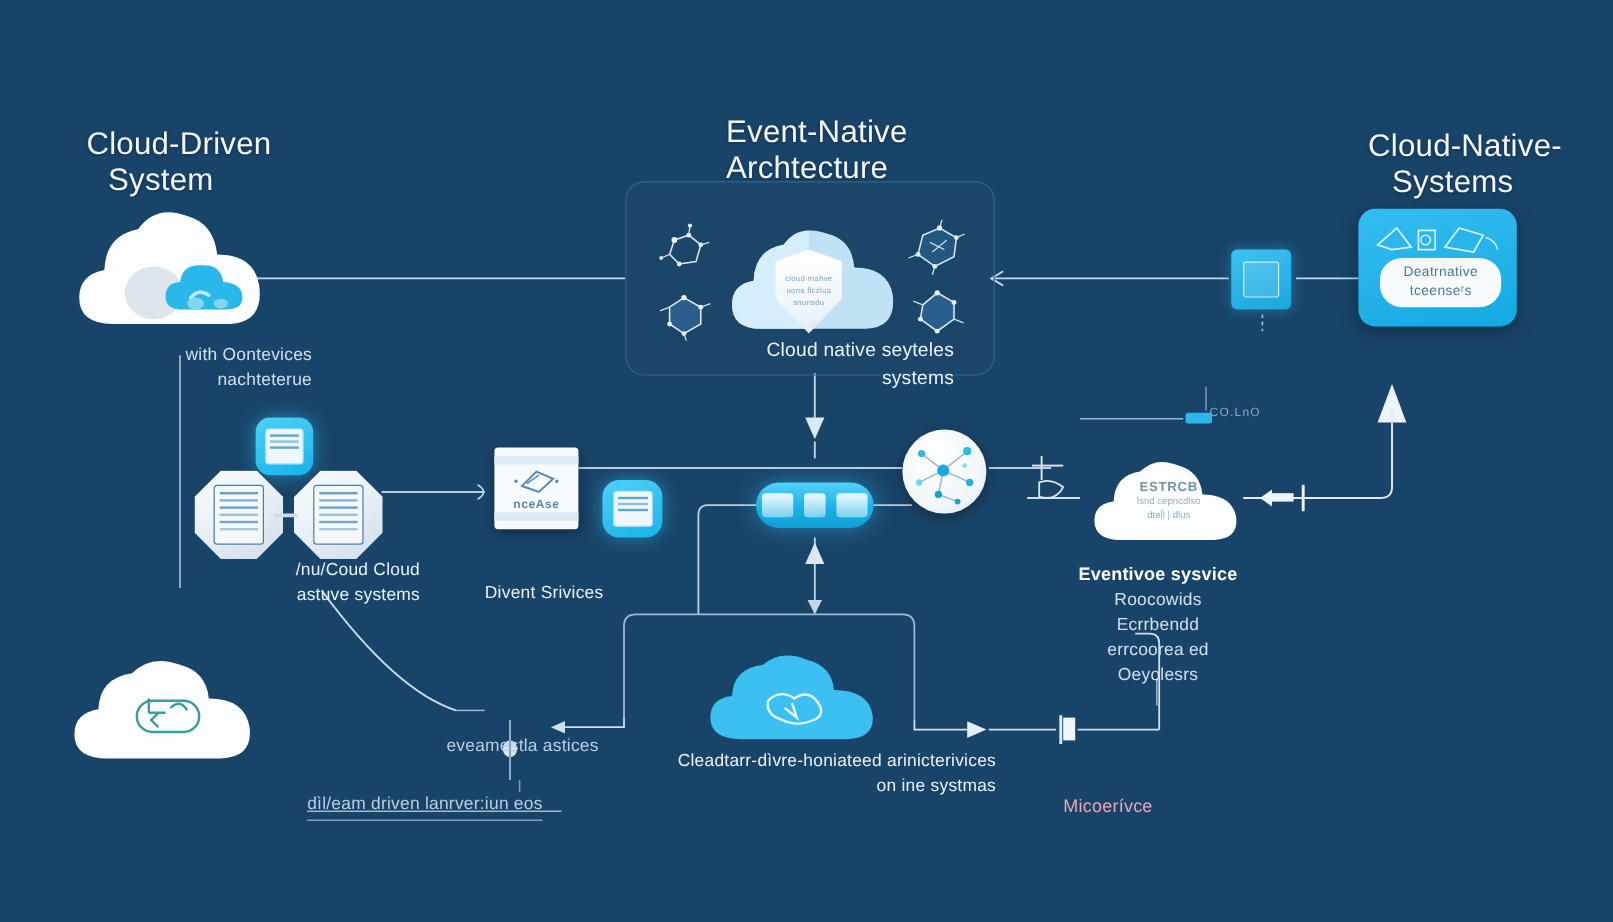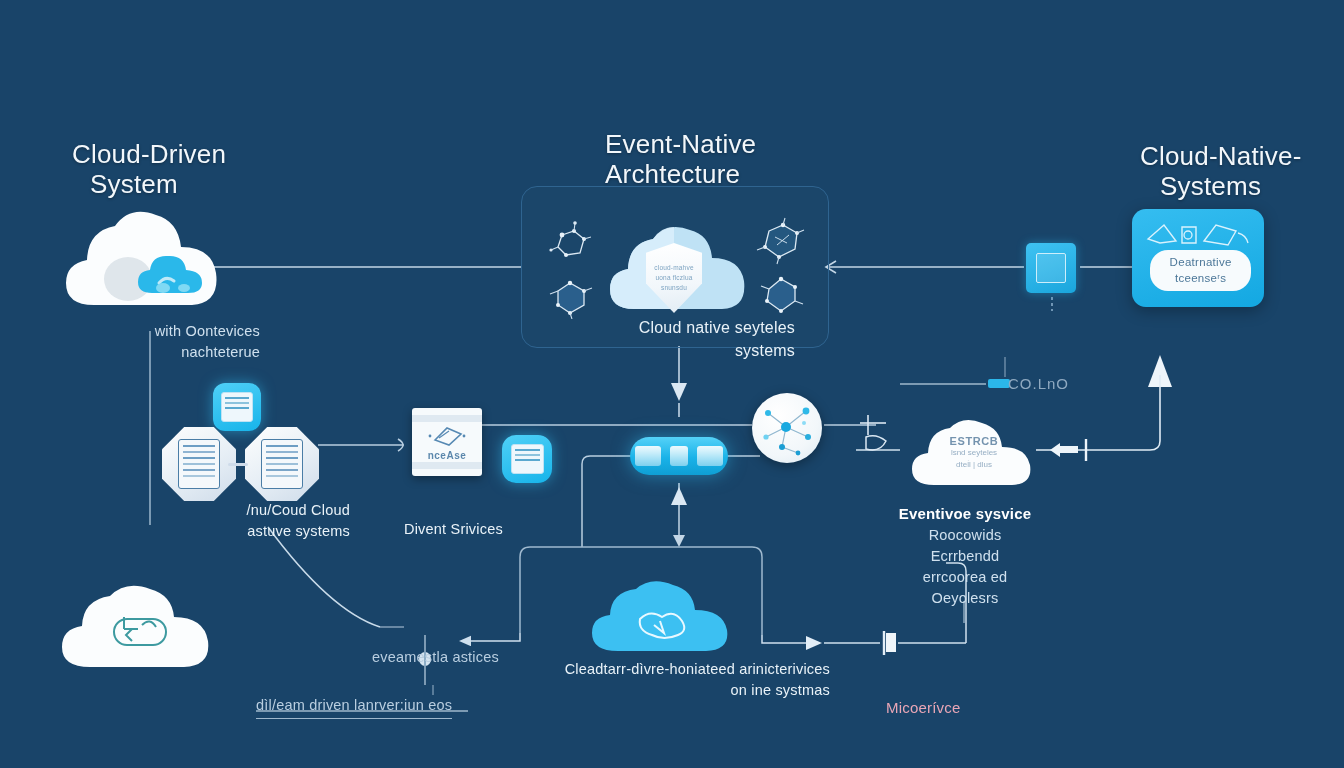--- a/index.html
+++ b/index.html
@@ -2,21 +2,21 @@
 <html><head>
 <meta charset="utf-8">
 <style>
   html,body{margin:0;padding:0;}
   body{
     width:1344px;height:768px;overflow:hidden;
     background:#194469;
     font-family:"Liberation Sans", sans-serif;
     position:relative;
   }
-  .stage{position:absolute;inset:0;margin-top:35px;}
+  .stage{position:absolute;inset:0;}
   .abs{position:absolute;}
 
   
   .title{
     color:#f2f7fb;font-size:26px;line-height:1.16;font-weight:400;
     letter-spacing:.2px;text-shadow:0 1px 3px rgba(0,0,0,.35);
   }
   .cap{
     color:#cfe0ee;font-size:14.5px;line-height:1.45;font-weight:400;
     letter-spacing:.2px;text-align:right;
@@ -393,34 +393,34 @@
       <circle cx="52" cy="30" r="2" fill="#8ddcf6"></circle>
     </svg>
   </div>
 
   <div class="cloud" style="left:908px;top:382px;width:132px;height:76px;">
     <svg viewBox="0 0 132 76" width="132" height="76">
       <path d="M26 68 Q4 68 4 52 Q4 38 20 36 Q21 14 42 11 Q55 -2 74 6 Q92 11 94 30 Q118 30 122 48 Q125 67 104 68 Z" fill="#fbfdfe"></path>
     </svg>
     <div style="position:absolute;left:0;right:0;top:18px;text-align:center;">
       <div style="font-size:11px;color:#53799b;font-weight:700;letter-spacing:.6px;opacity:.8">ESTRCB</div>
-      <div style="font-size:8px;color:#7c9ab5;line-height:1.5;opacity:.8">lsnd seyteles</div>
+      <div style="font-size:8px;color:#7c9ab5;line-height:1.5;opacity:.8">lsnd cepncdlso</div>
       <div style="font-size:8px;color:#7c9ab5;line-height:1.4;opacity:.8">dteĺl | dlus</div>
     </div>
   </div>
 
   <div class="abs cap bold" style="left:860px;top:468px;width:210px;text-align:center;">Eventivoe sysvice</div>
   <div class="abs cap" style="left:860px;top:490px;width:210px;text-align:center;">
     <div>Roocowids</div>
     <div>Ecrrbendd</div>
     <div>errcoorea ed</div>
     <div class="faint">Oeyolesrs</div>
   </div>
 
-  <div class="abs cap faint left" style="left:1008px;top:338px;font-size:15px;letter-spacing:1px;">CO.LnO</div>
+  <div class="abs cap faint left" style="left:1008px;top:338px;font-size:10px;letter-spacing:1px;">CO.LnO</div>
 
   <div class="cloud" style="left:588px;top:544px;width:152px;height:76px;">
     <svg viewBox="0 0 152 76" width="152" height="76">
       <path d="M30 72 Q4 72 4 54 Q4 38 22 36 Q23 13 48 10 Q63 -3 85 6 Q105 11 107 31 Q135 31 139 51 Q142 71 118 72 Z" fill="#3cc0f2"></path>
       <path d="M52 40 q10 -10 22 -2 q12 -8 20 4 q6 10 -4 14 q-14 6 -26 0 q-14 -4 -12 -16 z" fill="none" stroke="#e8f8ff" stroke-width="2"></path>
       <path d="M66 46 l10 8 l-4 -12" fill="none" stroke="#e8f8ff" stroke-width="2"></path>
     </svg>
   </div>
   <div class="abs cap white" style="left:500px;top:624px;width:330px;">
     <div>Cleadtarr-dìvre-honiateed arinicterivices</div>

